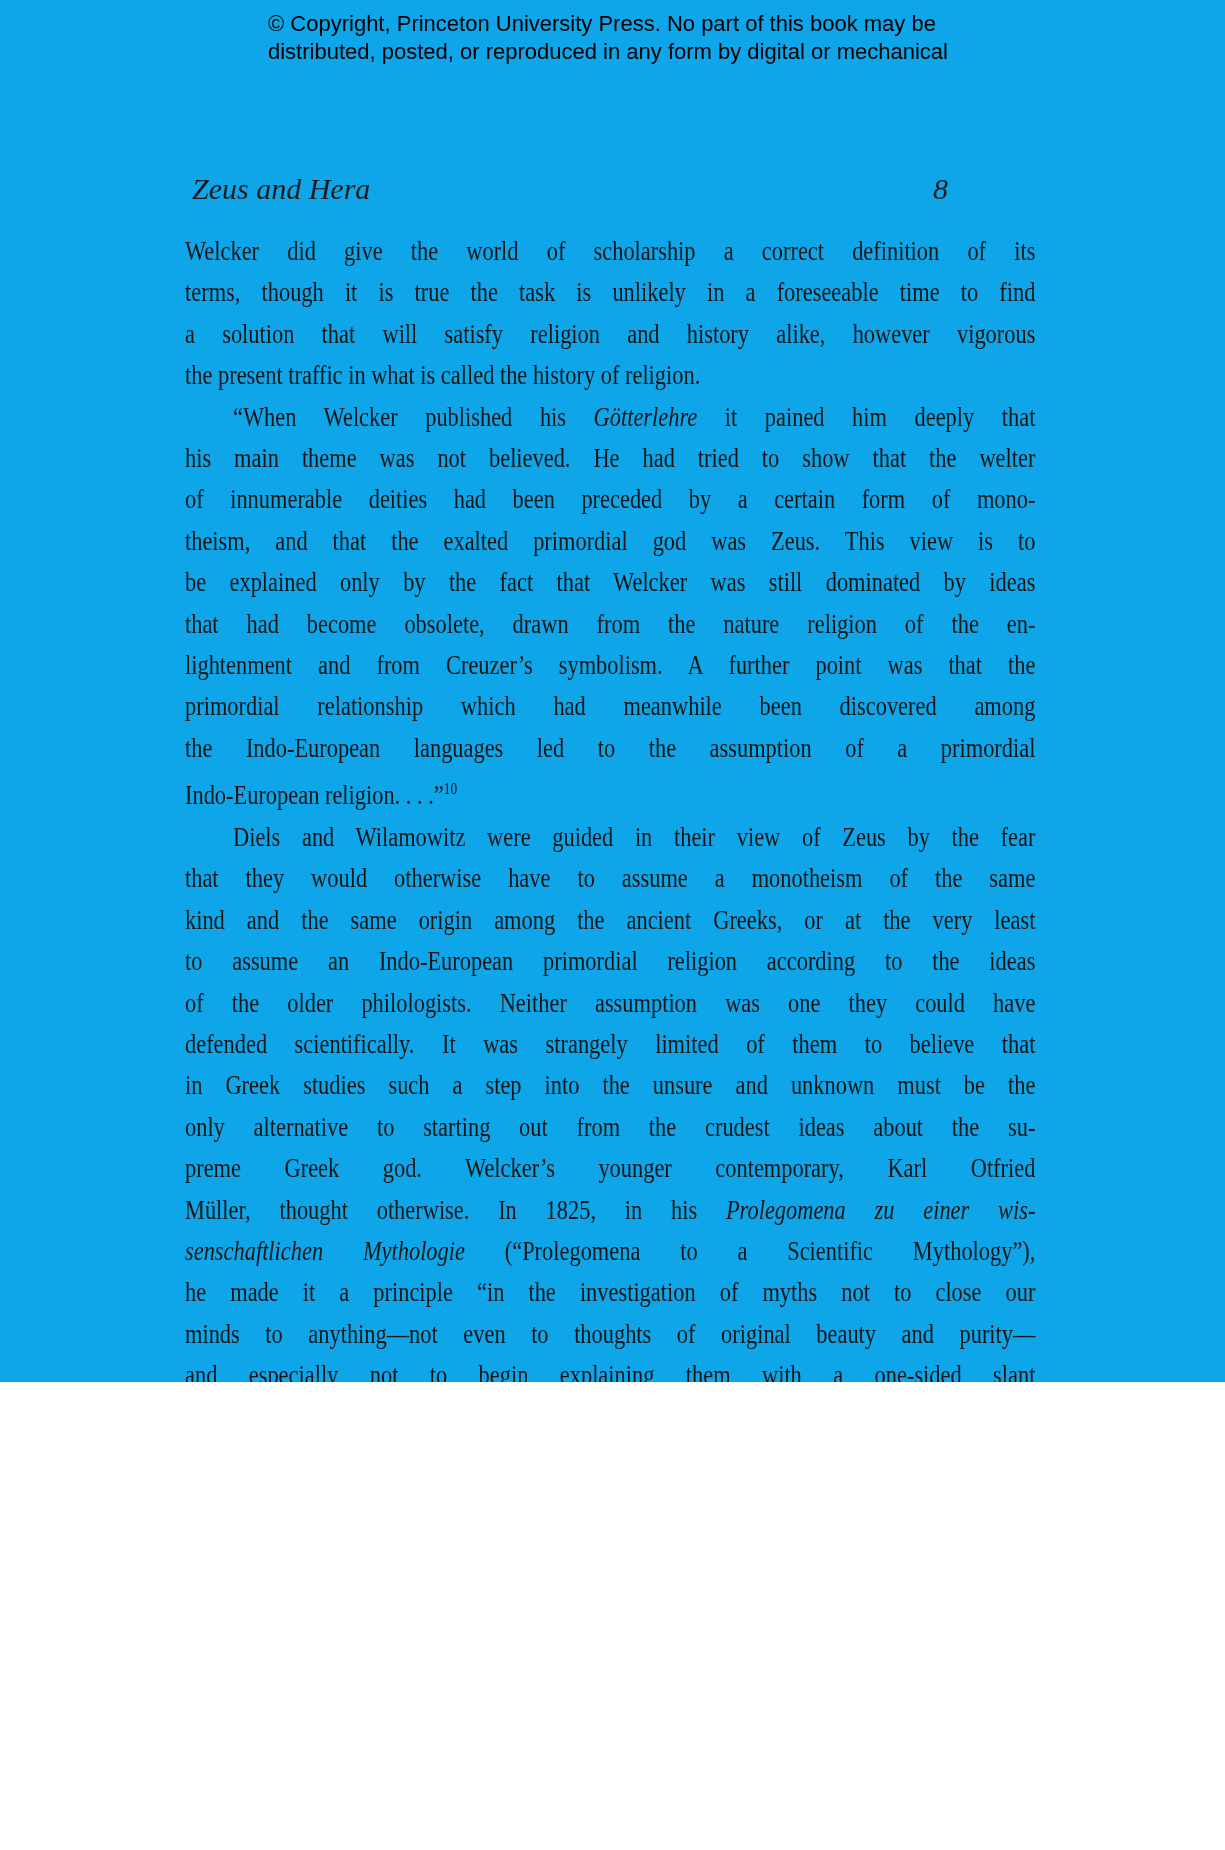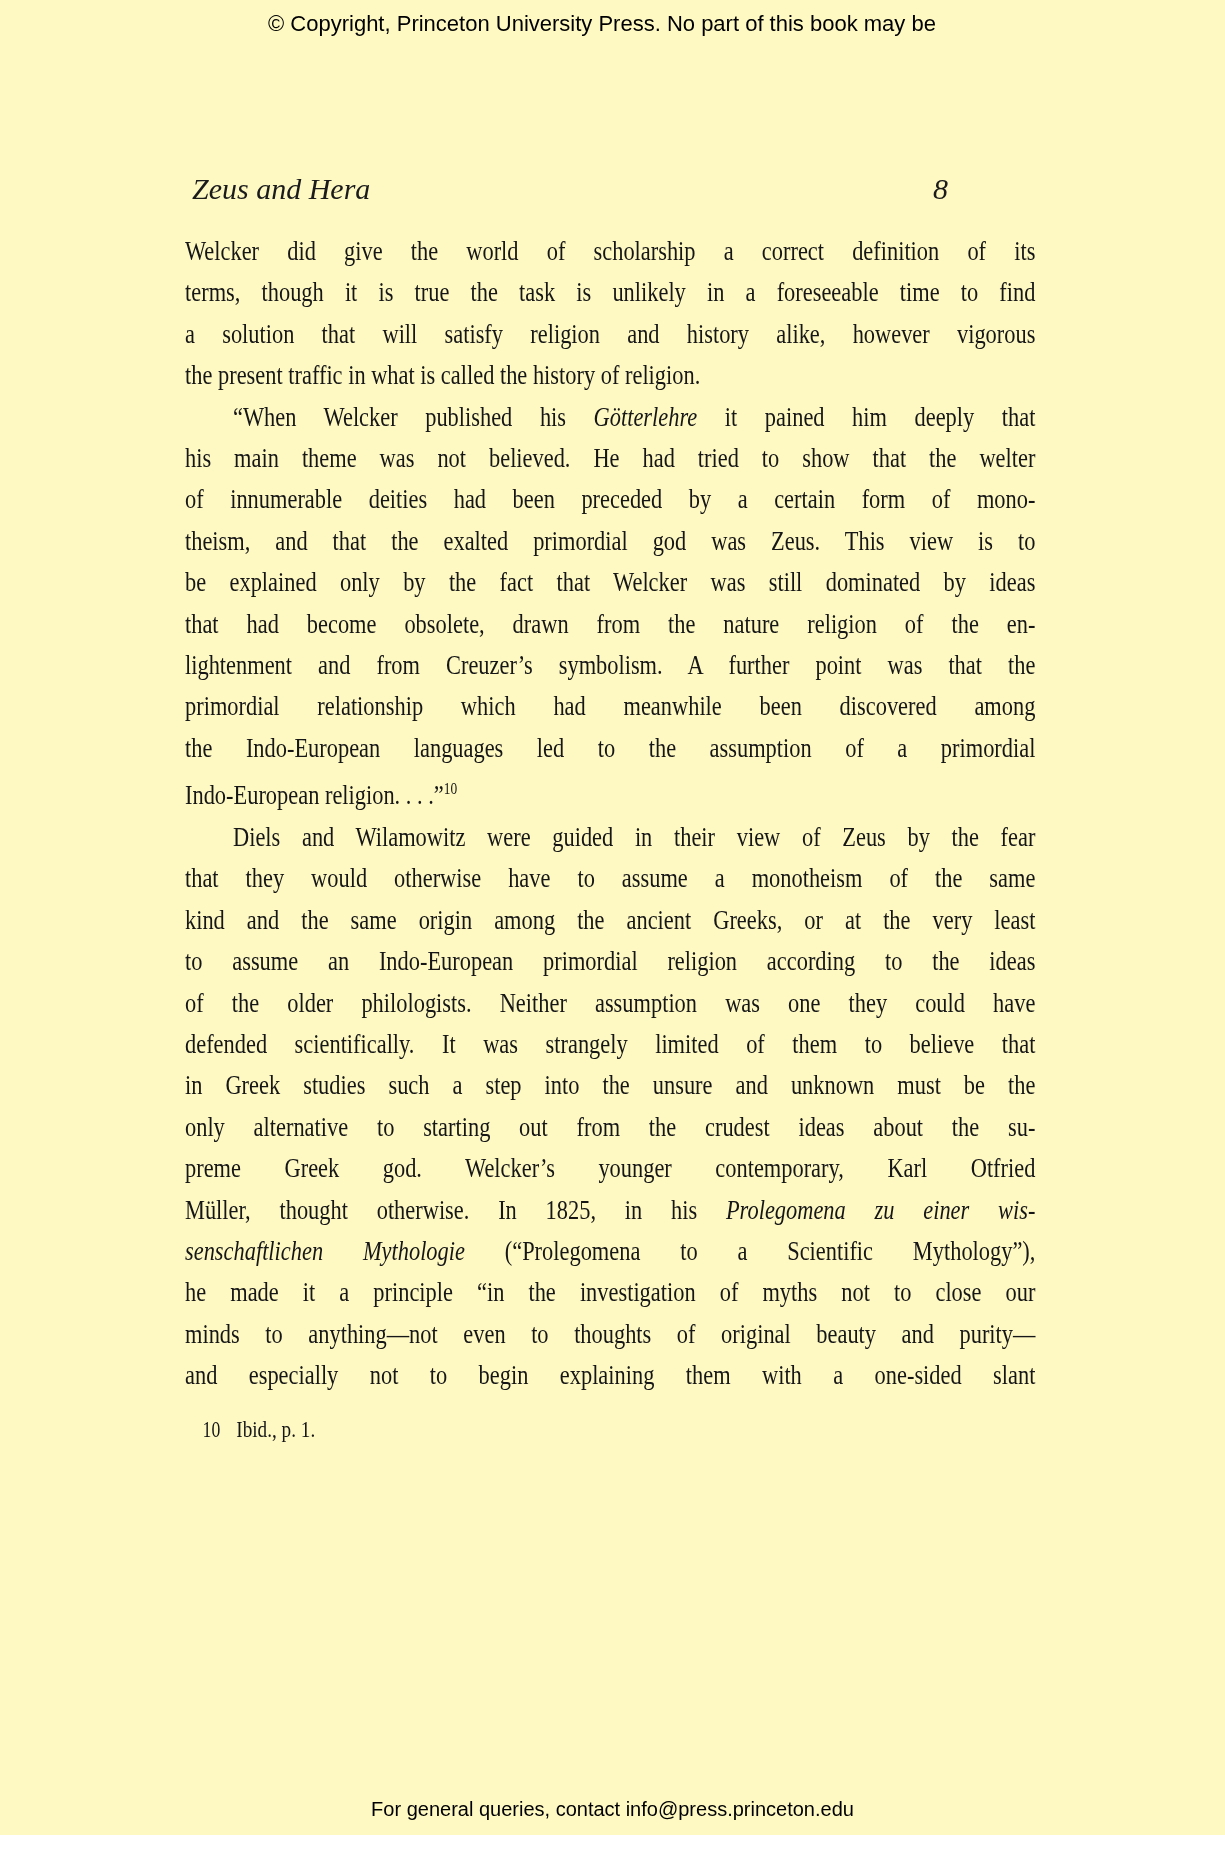--- a/index.html
+++ b/index.html
@@ -1,19 +1,19 @@
 <!DOCTYPE html>
 <html><head>
 <meta charset="utf-8">
 <style>
   html,body { margin:0; padding:0; background:#ffffff; }
   .page {
     position:relative;
-    width:1225px; height:1835px;
-    background:#fef9c3;
+    width:1225px; height:1382px;
+    background:#0ea5e9;
     overflow:hidden;
     font-family:"Liberation Serif", serif;
   }
 
   
   .copyright {
     position:absolute; left:268px; top:10px;
     font-family:"Liberation Sans", sans-serif;
     font-size:22px; line-height:27.5px;
     color:#000;
@@ -66,20 +66,21 @@
     font-size:20px; color:#000;
   }
 </style>
 </head>
 <body>
 
 <div class="page">
 
   <div class="copyright">
     <div>© Copyright, Princeton University Press. No part of this book may be</div>
+    <div>distributed, posted, or reproduced in any form by digital or mechanical</div>
   </div>
 
   <div class="running-title">Zeus and Hera</div>
   <div class="folio">8</div>
 
   <div class="body-block">
     <div id="body-lines">
         <div class="line"><span>Welcker did give the world of scholarship a correct definition of its</span></div>
         <div class="line"><span>terms, though it is true the task is unlikely in a foreseeable time to find</span></div>
         <div class="line"><span>a solution that will satisfy religion and history alike, however vigorous</span></div>

